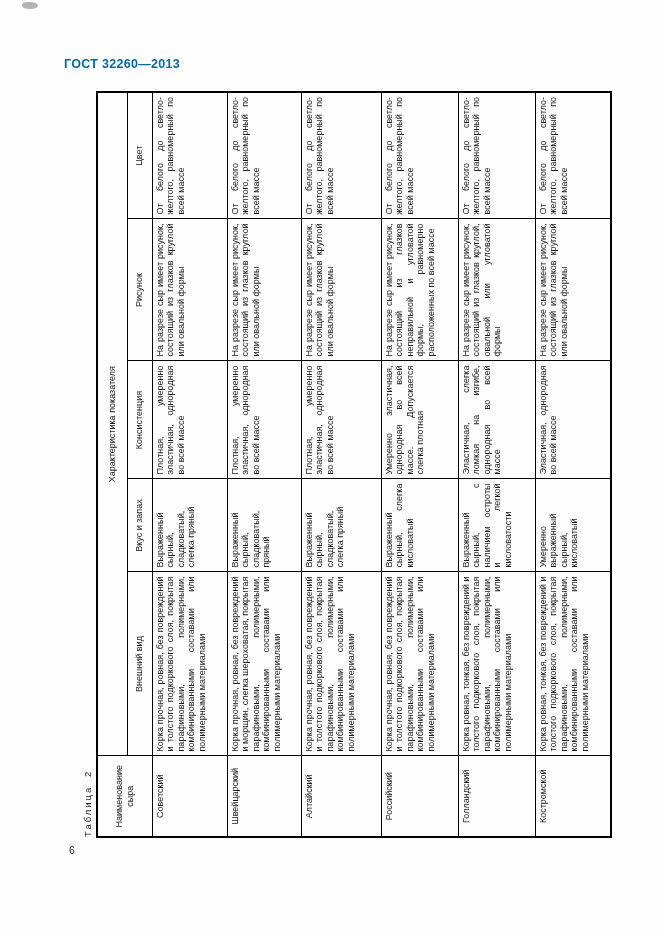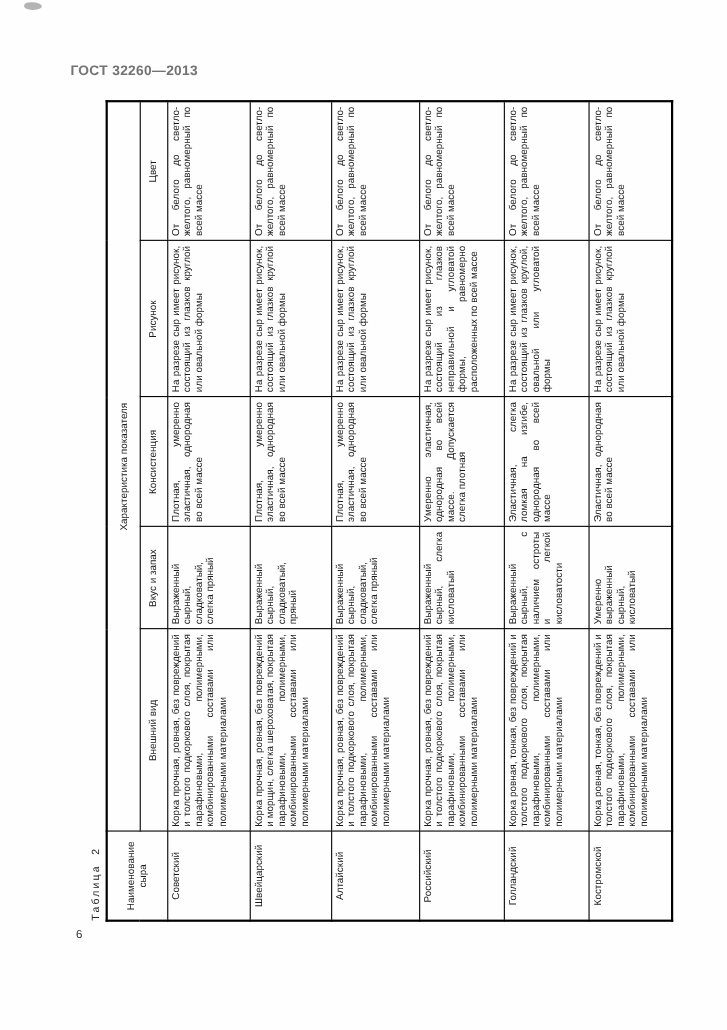--- a/index.html
+++ b/index.html
@@ -17,21 +17,21 @@
   }
   .scan-mark {
     position: absolute; left: 22px; top: 2px;
     width: 16px; height: 7px;
     background: #777; border-radius: 40% 60% 50% 50%;
     opacity: .55;
   }
   .doc-header {
     position: absolute; left: 64px; top: 57px;
     font-size: 12.5px; font-weight: 700; letter-spacing: .3px;
-    color: #737373;
+    color: #0369a1;
   }
   .page-number {
     position: absolute; left: 69px; top: 844px;
     font-size: 10.5px; color: #333;
   }
   
   .rotated-wrap {
     position: absolute; left: 82px; top: 838px;
     width: 745px;
     transform: rotate(-90deg);

